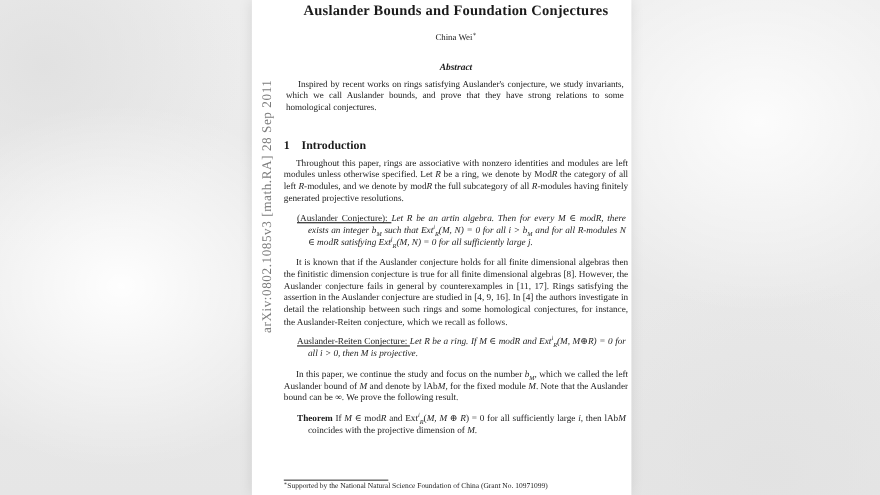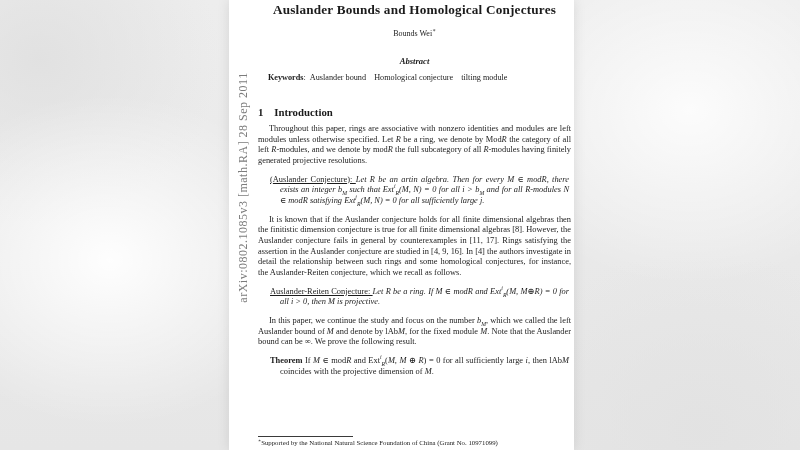--- a/index.html
+++ b/index.html
@@ -58,25 +58,25 @@
 </head>
 <body>
 
 <div class="stage">
   <div class="backdrop"></div>
 
   <div class="page">
     <div class="arxiv-stamp">arXiv:0802.1085v3  [math.RA]  28 Sep 2011</div>
 
     <div class="content">
-      <h1 class="title">Auslander Bounds and Homological Conjectures</h1>
-      <div class="author"><span>Bounds Wei</span><span class="seg-sup">∗</span></div>
+      <h1 class="title">Auslander Bounds and Foundation Conjectures</h1>
+      <div class="author"><span>China Wei</span><span class="seg-sup">∗</span></div>
 
       <div class="abs-head">Abstract</div>
-      <div class="kw first"><span class="seg-b">Keywords</span><span>: Auslander bound Homological conjecture tilting module</span></div>
+      <p class="abs-body"><span>Inspired by recent works on rings satisfying Auslander's conjecture, we study invariants, which we call Auslander bounds, and prove that they have strong relations to some homological conjectures.</span></p>
 
       <h2 class="sec-head">1 Introduction</h2>
 
       <p class="para top indent"><span>Throughout this paper, rings are associative with nonzero identities and modules are left modules unless otherwise specified. Let </span><span class="seg-i">R</span><span> be a ring, we denote by Mod</span><span class="seg-i">R</span><span> the category of all left </span><span class="seg-i">R</span><span>-modules, and we denote by mod</span><span class="seg-i">R</span><span> the full subcategory of all </span><span class="seg-i">R</span><span>-modules having finitely generated projective resolutions.</span></p>
 
       <div class="conj"><span class="seg-r">(Auslander Conjecture): </span><span>Let R be an artin algebra. Then for every M ∈ modR, there exists an integer b</span><span class="seg-sub">M</span><span> such that Ext</span><span class="seg-sup">i</span><span class="seg-sub">R</span><span>(M, N) = 0 for all i &gt; b</span><span class="seg-sub">M</span><span> and for all R-modules N ∈ modR satisfying Ext</span><span class="seg-sup">j</span><span class="seg-sub">R</span><span>(M, N) = 0 for all sufficiently large j.</span></div>
 
       <p class="para indent"><span>It is known that if the Auslander conjecture holds for all finite dimensional algebras then the finitistic dimension conjecture is true for all finite dimensional algebras [8]. However, the Auslander conjecture fails in general by counterexamples in [11, 17]. Rings satisfying the assertion in the Auslander conjecture are studied in [4, 9, 16]. In [4] the authors investigate in detail the relationship between such rings and some homological conjectures, for instance, the Auslander-Reiten conjecture, which we recall as follows.</span></p>
 
       <div class="conj"><span class="seg-r">Auslander-Reiten Conjecture: </span><span>Let R be a ring. If M ∈ modR and Ext</span><span class="seg-sup">i</span><span class="seg-sub">R</span><span>(M, M⊕R) = 0 for all i &gt; 0, then M is projective.</span></div>

